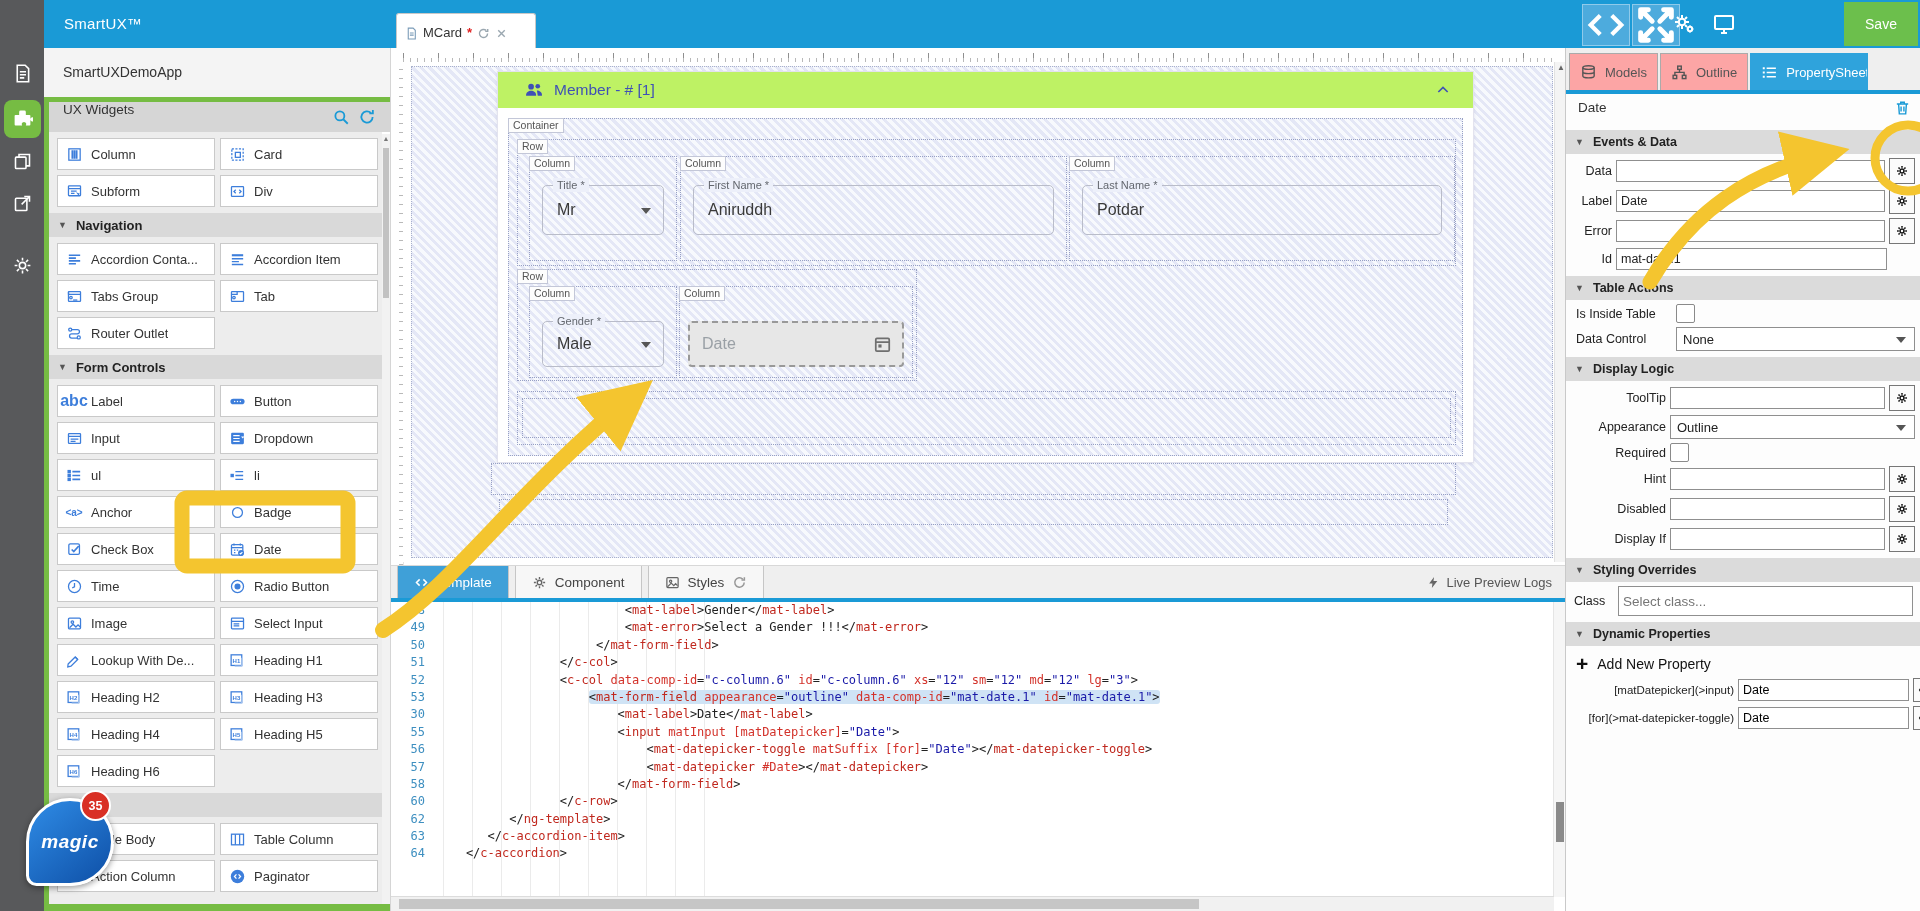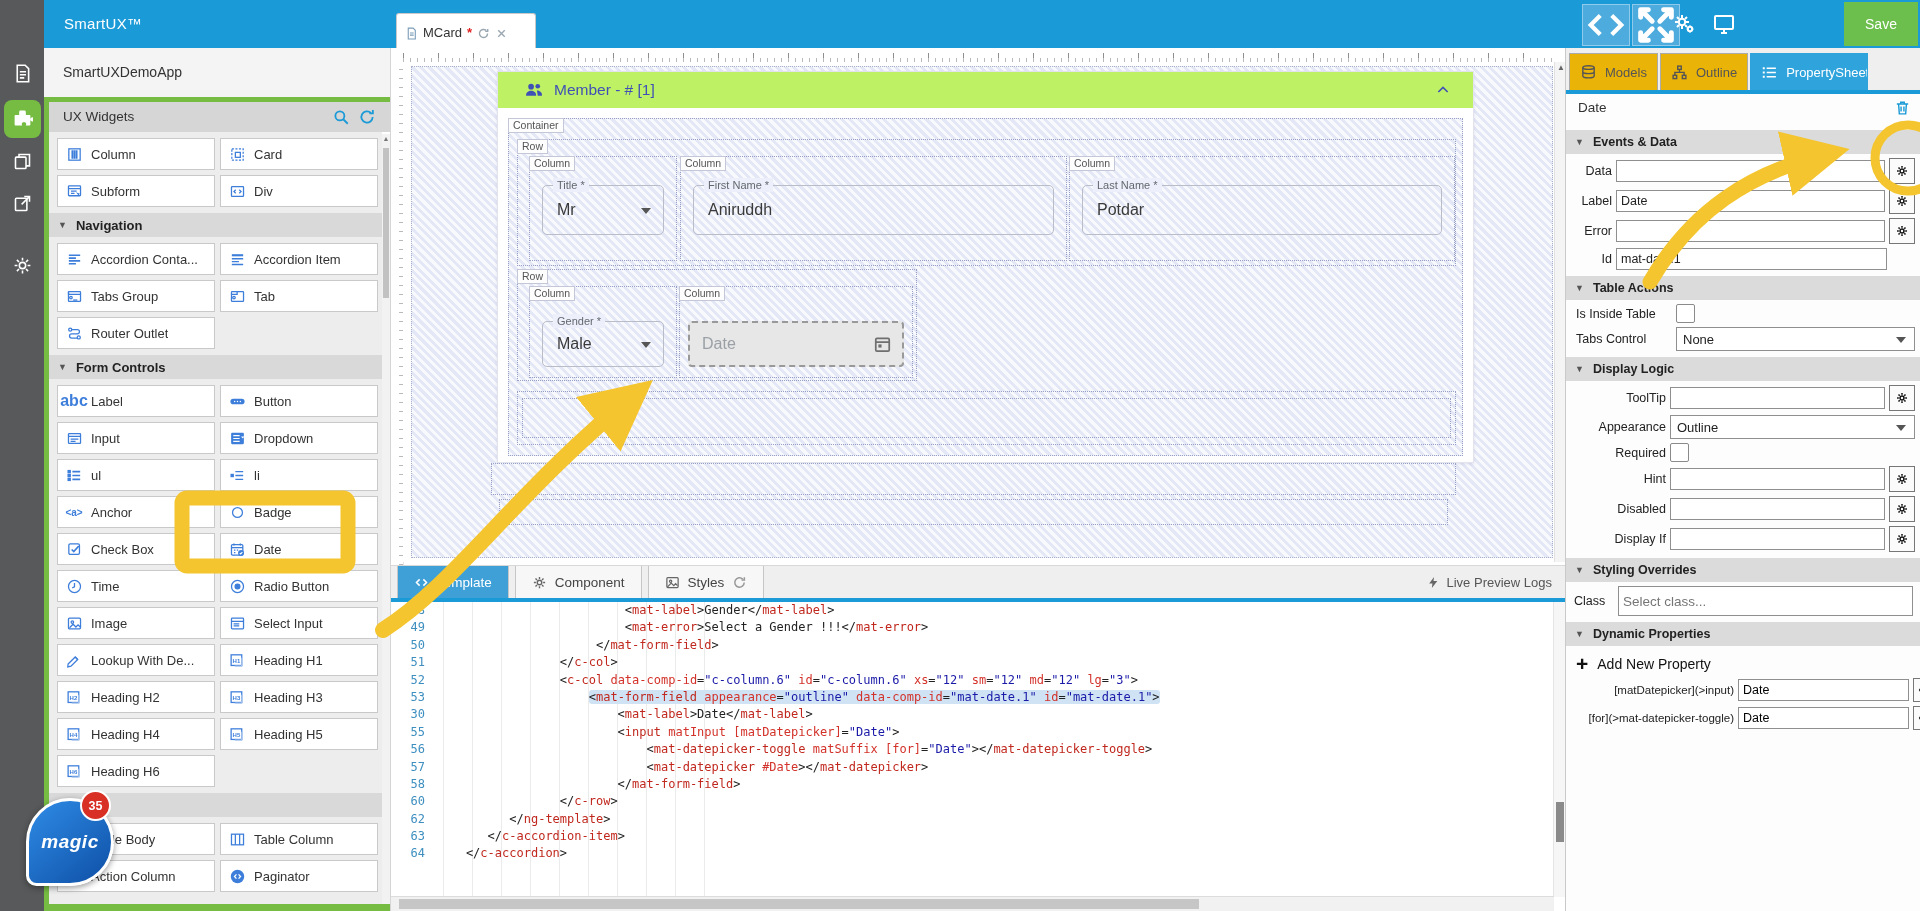--- a/index.html
+++ b/index.html
@@ -19,21 +19,21 @@
   .rail-item.active{left:4px;width:37px;border-radius:8px;background:#76bc43;}
   .rail-item svg{width:21px;height:21px;}
 
   
   #side-green-left{position:absolute;left:44px;top:97px;width:5px;height:814px;background:#76bc43;}
   #side-green-top{position:absolute;left:44px;top:97px;width:346px;height:5px;background:#76bc43;}
   #side-green-bottom{position:absolute;left:44px;top:904px;width:346px;height:7px;background:#76bc43;}
   #appname-row{position:absolute;left:44px;top:48px;width:346px;height:49px;background:#f4f4f4;border-bottom:1px solid #e0e0e0;}
   #appname-row span{position:absolute;left:19px;top:16px;font-size:14px;color:#333;}
   #uxw-bar{position:absolute;left:49px;top:102px;width:341px;height:30px;background:#d6d6d6;}
-  #uxw-bar .t{position:absolute;left:14px;top:7px;font-size:13.5px;color:#333;}
+  #uxw-bar .t{position:absolute;left:14px;top:0;font-size:13.5px;color:#333;}
   #uxw-bar .ic{position:absolute;top:6px;width:18px;height:18px;color:#1a9ad6;cursor:pointer;}
   #widget-panel{position:absolute;left:49px;top:132px;width:333px;height:772px;background:#ededed;overflow:hidden;padding:0;}
   .wsec-header{height:24px;margin:6px 0 0 0;background:#d9d9d9;display:flex;align-items:center;font-size:13px;font-weight:bold;color:#222;cursor:pointer;}
   .wsec-header .tri{margin:0 9px 0 9px;font-size:9px;color:#555;}
   .wgrid{display:grid;grid-template-columns:1fr 1fr;gap:5px;padding:6px 4px 0 8px;}
   .witem{height:30px;background:#fff;border:1px solid #c9c9c9;display:flex;align-items:center;gap:7px;padding-left:6px;font-size:13px;color:#333;cursor:pointer;overflow:hidden;white-space:nowrap;}
   .witem .wicon{width:20px;height:18px;color:#3d7edb;flex:0 0 20px;display:flex;align-items:center;justify-content:center;}
   .witem .wicon svg{width:17px;height:17px;}
   .witem .wlab{overflow:hidden;text-overflow:ellipsis;}
   .ticon{color:#3d7edb;font-weight:bold;font-size:10px;font-style:normal;}
@@ -94,21 +94,21 @@
   .cl .src{color:#222;}
   .hl{background:#cfe3f5;border-radius:3px;}
   #code-vscroll{position:absolute;right:0;top:37px;width:12px;bottom:14px;background:#f6f6f6;border-left:1px solid #e5e5e5;}
   #code-vscroll .thumb{position:absolute;left:2px;top:200px;width:8px;height:40px;background:#8a8a8a;}
   #code-hscroll{position:absolute;left:0;bottom:0;right:12px;height:14px;background:#f1f1f1;border-top:1px solid #dcdcdc;}
   #code-hscroll .thumb{position:absolute;left:8px;top:2px;width:800px;height:10px;background:#c6c6c6;}
 
   
   #prop-panel{position:absolute;left:1565px;top:48px;width:355px;height:863px;background:#fdfdfd;border-left:1px solid #c9c9c9;overflow:hidden;}
   #rp-tabs{position:absolute;left:0;top:0;right:0;height:42px;background:#efefef;display:flex;align-items:flex-end;gap:2px;padding-left:3px;}
-  .rptab{height:36px;display:flex;align-items:center;gap:8px;padding:0 10px;border:1px solid #aaa;border-bottom:none;background:#eab308;font-size:13px;color:#555;cursor:pointer;white-space:nowrap;overflow:hidden;}
+  .rptab{height:36px;display:flex;align-items:center;gap:8px;padding:0 10px;border:1px solid #aaa;border-bottom:none;background:#fca5a5;font-size:13px;color:#555;cursor:pointer;white-space:nowrap;overflow:hidden;}
   .rptab svg{width:17px;height:17px;flex:0 0 17px;color:#555;}
   .rptab.active{background:#2fa3dc;color:#fff;border-color:#2fa3dc;width:96px;}
   .rptab.active svg{color:#fff;}
   #rp-blue{position:absolute;left:0;top:42px;right:0;height:4px;background:#1a9ad6;}
   #rp-title{position:absolute;left:0;top:46px;right:0;height:28px;}
   #rp-title .t{position:absolute;left:12px;top:6px;font-size:13.5px;color:#333;}
   #rp-title .trash{position:absolute;right:10px;top:5px;width:17px;height:17px;color:#1a9ad6;cursor:pointer;}
   #rp-scroll{position:absolute;left:0;top:76px;right:0;bottom:0;overflow:hidden;}
   .rsec{height:24px;background:#dbdbdb;display:flex;align-items:center;font-size:12.5px;font-weight:bold;color:#222;margin-top:6px;cursor:pointer;}
   .rsec .tri{margin:0 9px;font-size:9px;color:#555;}
@@ -800,21 +800,21 @@
 
       <div class="rsec">
           <span class="tri">▼</span>
           <span>Table Actions</span>
         </div>
       <div class="prow" style="margin-left:10px;">
           <span class="plab" style="text-align:left;flex-basis:96px;">Is Inside Table</span>
           <span class="pcheck"></span>
         </div>
       <div class="prow" style="margin-left:10px;">
-          <span class="plab" style="text-align:left;flex-basis:96px;">Tabs Control</span>
+          <span class="plab" style="text-align:left;flex-basis:96px;">Data Control</span>
           <span class="pselect">
             <span>None</span>
             <span class="caret-dn"></span>
           </span>
         </div>
 
       <div class="rsec">
           <span class="tri">▼</span>
           <span>Display Logic</span>
         </div>

